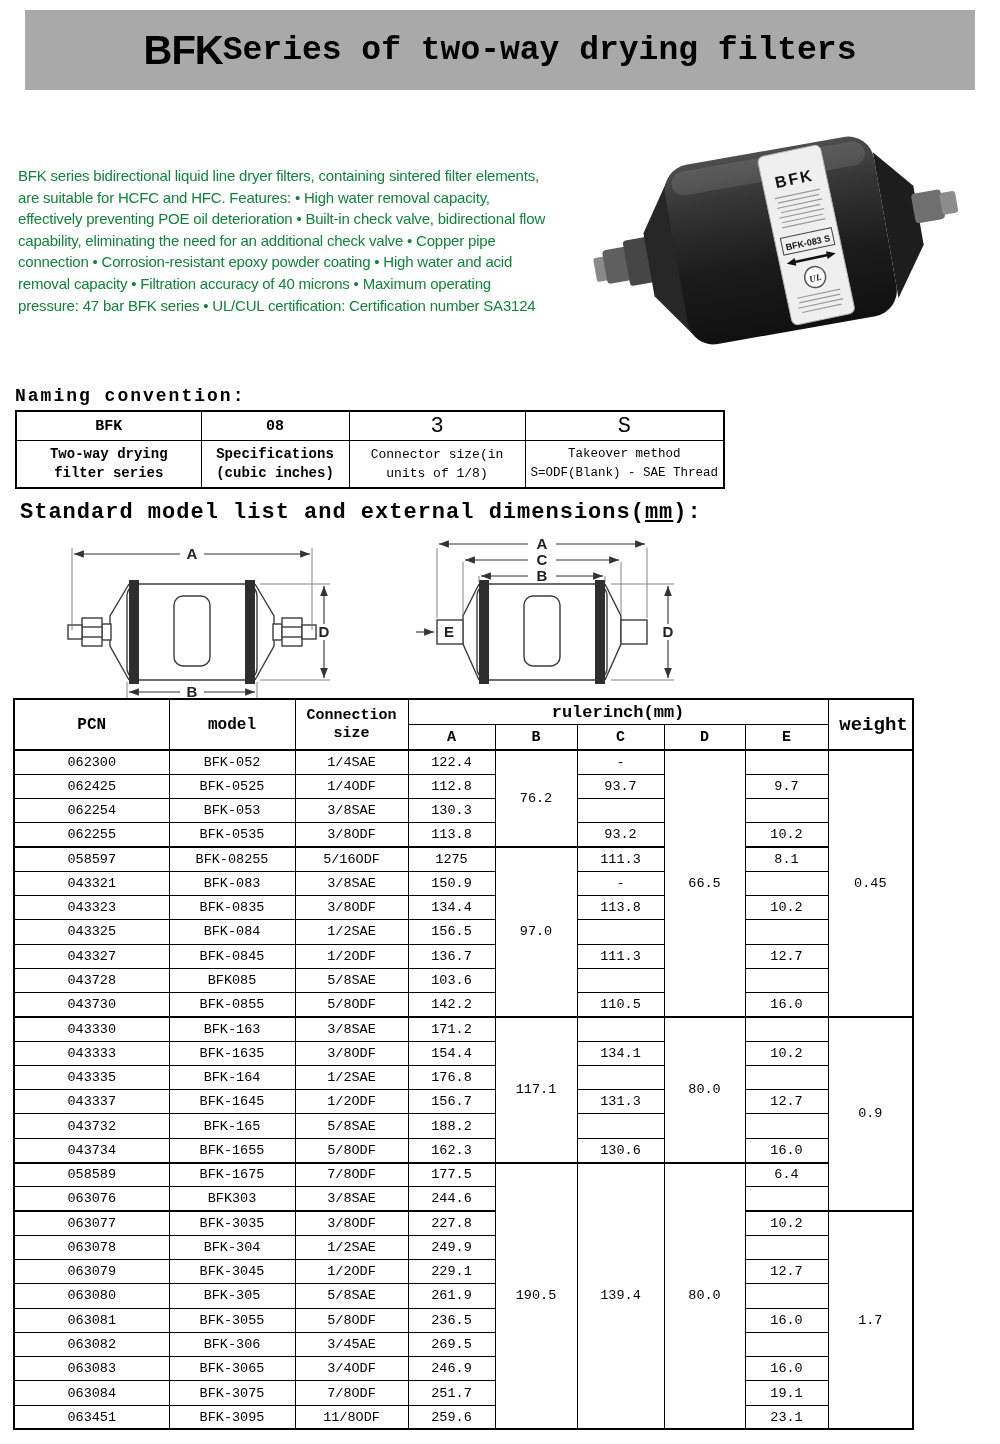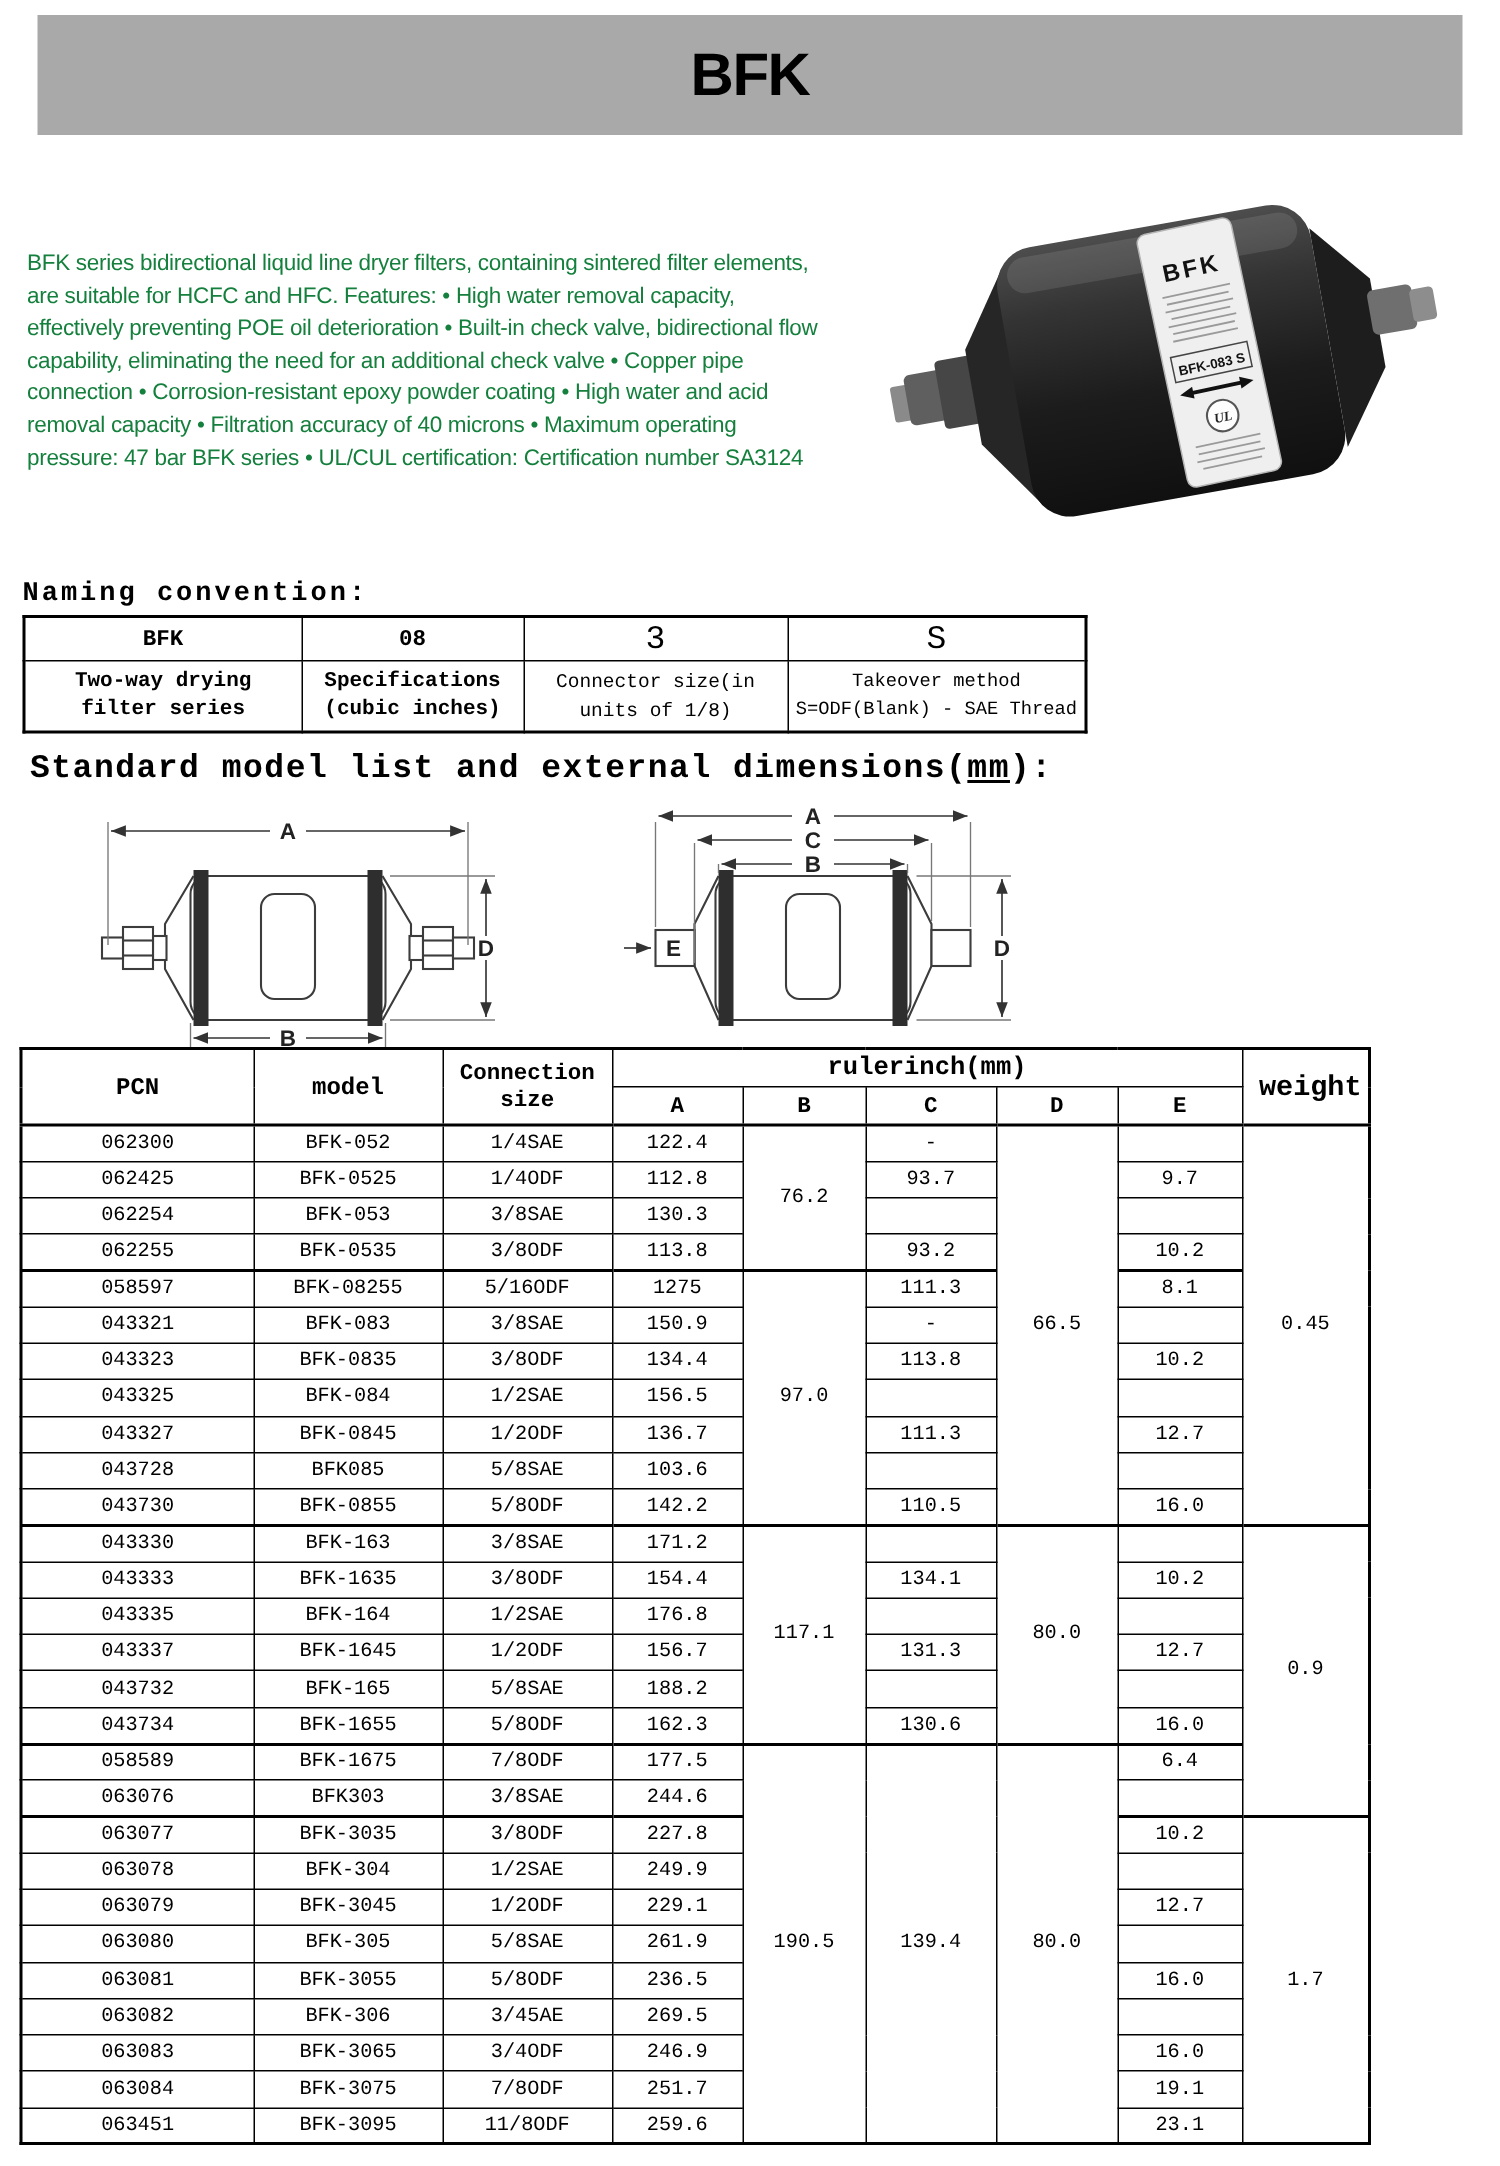--- a/index.html
+++ b/index.html
@@ -60,20 +60,21 @@
   th.h-weight .wt{display:inline-block;width:62px;word-break:break-all;font-weight:bold;font-size:19px;line-height:22px;
                   font-family:"Liberation Mono","DejaVu Sans Mono",monospace;}
   table.main tbody tr:first-child td{border-top:2px solid #000;}
   table.main tbody tr.bs td{border-top:2px solid #000;}
 </style>
 </head>
 <body>
 
 <div class="banner">
   <span class="brand">BFK</span>
+    <span class="series">Series of two-way drying filters</span>
 </div>
 
 <p class="intro">BFK series bidirectional liquid line dryer filters, containing sintered filter elements, are suitable for HCFC and HFC. Features: • High water removal capacity, effectively preventing POE oil deterioration • Built-in check valve, bidirectional flow capability, eliminating the need for an additional check valve • Copper pipe connection • Corrosion-resistant epoxy powder coating • High water and acid removal capacity • Filtration accuracy of 40 microns • Maximum operating pressure: 47 bar BFK series • UL/CUL certification: Certification number SA3124</p>
 
 <svg class="photo" viewBox="0 0 450 240" xmlns="http://www.w3.org/2000/svg">
   <defs>
     <linearGradient id="bodyGrad" x1="0" y1="0" x2="0" y2="1">
       <stop offset="0" stop-color="#4d4d4d"></stop>
         <stop offset="0.25" stop-color="#343434"></stop>
       <stop offset="0.6" stop-color="#1c1c1c"></stop>

